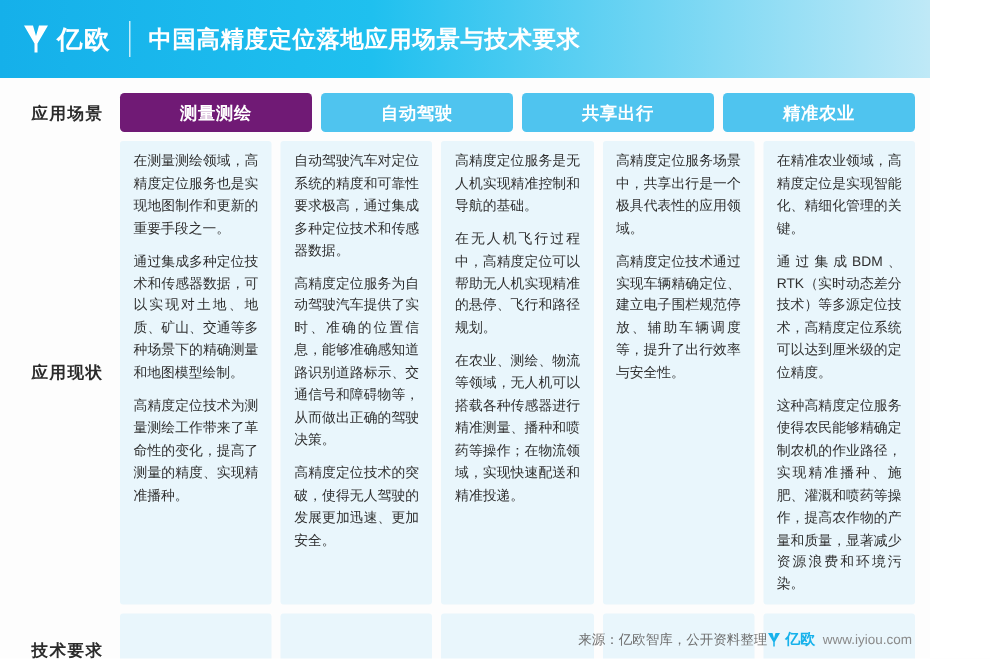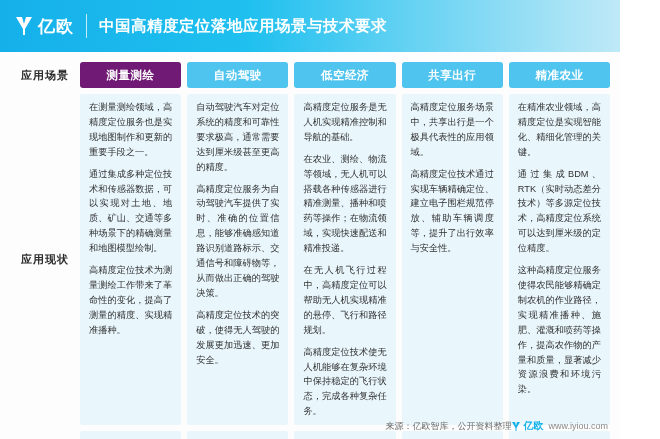--- a/index.html
+++ b/index.html
@@ -200,47 +200,45 @@
     <div class="header-title">中国高精度定位落地应用场景与技术要求</div>
   </div>
 
   <div class="matrix">
 
     <div class="row row-head">
       <div class="rowlabel">应用场景</div>
       <div class="cells">
         <div class="cell c0">测量测绘</div>
         <div class="cell c1">自动驾驶</div>
-        <div class="cell c2">低空经济</div>
         <div class="cell c3">共享出行</div>
         <div class="cell c4">精准农业</div>
       </div>
     </div>
 
     <div class="row row-body">
       <div class="rowlabel">应用现状</div>
       <div class="cells">
 
         <div class="cell">
           <p>在测量测绘领域，高精度定位服务也是实现地图制作和更新的重要手段之一。</p>
           <p>通过集成多种定位技术和传感器数据，可以实现对土地、地质、矿山、交通等多种场景下的精确测量和地图模型绘制。</p>
           <p>高精度定位技术为测量测绘工作带来了革命性的变化，提高了测量的精度、实现精准播种。</p>
         </div>
 
         <div class="cell">
-          <p>自动驾驶汽车对定位系统的精度和可靠性要求极高，通常需要达到厘米级甚至更高的精度。</p>
+          <p>自动驾驶汽车对定位系统的精度和可靠性要求极高，通过集成多种定位技术和传感器数据。</p>
           <p>高精度定位服务为自动驾驶汽车提供了实时、准确的位置信息，能够准确感知道路识别道路标示、交通信号和障碍物等，从而做出正确的驾驶决策。</p>
           <p>高精度定位技术的突破，使得无人驾驶的发展更加迅速、更加安全。</p>
         </div>
 
         <div class="cell">
           <p>高精度定位服务是无人机实现精准控制和导航的基础。</p>
+          <p>在无人机飞行过程中，高精度定位可以帮助无人机实现精准的悬停、飞行和路径规划。</p>
           <p>在农业、测绘、物流等领域，无人机可以搭载各种传感器进行精准测量、播种和喷药等操作；在物流领域，实现快速配送和精准投递。</p>
-          <p>在无人机飞行过程中，高精度定位可以帮助无人机实现精准的悬停、飞行和路径规划。</p>
-          <p>高精度定位技术使无人机能够在复杂环境中保持稳定的飞行状态，完成各种复杂任务。</p>
         </div>
 
         <div class="cell">
           <p>高精度定位服务场景中，共享出行是一个极具代表性的应用领域。</p>
           <p>高精度定位技术通过实现车辆精确定位、建立电子围栏规范停放、辅助车辆调度等，提升了出行效率与安全性。</p>
         </div>
 
         <div class="cell">
           <p>在精准农业领域，高精度定位是实现智能化、精细化管理的关键。</p>
           <p>通过集成BDM、RTK（实时动态差分技术）等多源定位技术，高精度定位系统可以达到厘米级的定位精度。</p>

